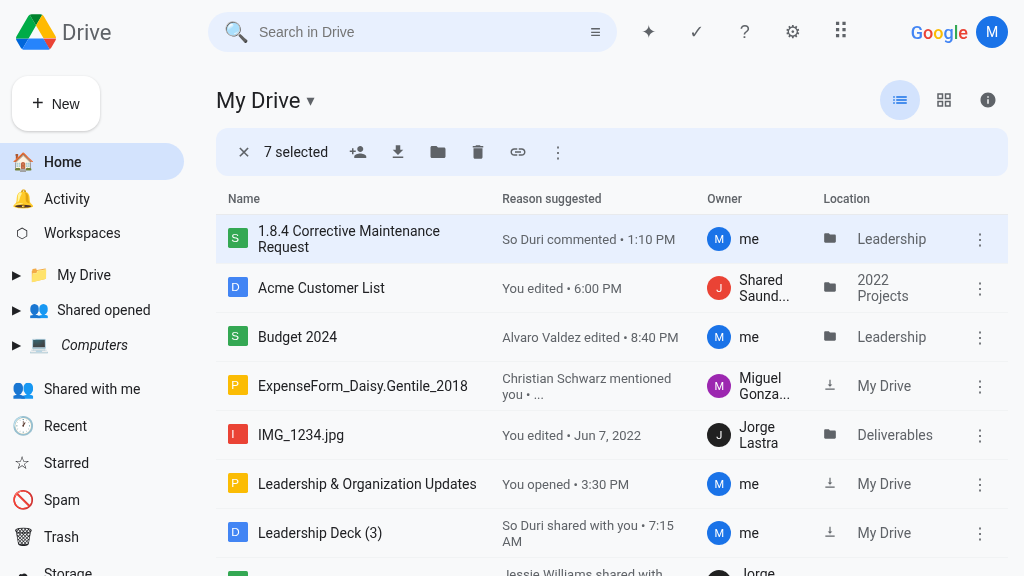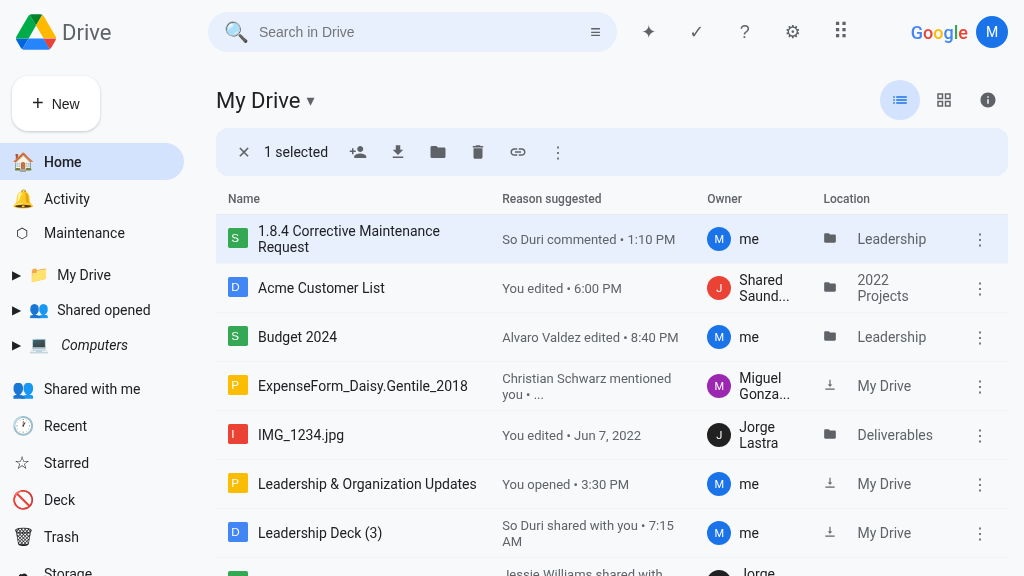--- a/index.html
+++ b/index.html
@@ -118,21 +118,21 @@
     <div class="sidebar-item active">
       <span class="item-icon">🏠</span>
       <span>Home</span>
     </div>
     <div class="sidebar-item">
       <span class="item-icon">🔔</span>
       <span>Activity</span>
     </div>
     <div class="sidebar-item">
       <span class="item-icon" style="font-size:14px;">⬡</span>
-      <span>Maintenance</span>
+      <span>Workspaces</span>
     </div>
 
     <div style="margin-top:8px;">
       <div class="sidebar-expand">
         <span style="font-size:12px;">▶</span>
         <span style="margin-left:4px; font-size:16px;">📁</span>
         <span style="margin-left:4px;">My Drive</span>
       </div>
       <div class="sidebar-expand">
         <span style="font-size:12px;">▶</span>
@@ -154,21 +154,21 @@
       <div class="sidebar-item">
         <span class="item-icon">🕐</span>
         <span>Recent</span>
       </div>
       <div class="sidebar-item">
         <span class="item-icon">☆</span>
         <span>Starred</span>
       </div>
       <div class="sidebar-item">
         <span class="item-icon">🚫</span>
-        <span>Deck</span>
+        <span>Spam</span>
       </div>
       <div class="sidebar-item">
         <span class="item-icon">🗑</span>
         <span>Trash</span>
       </div>
       <div class="sidebar-item">
         <span class="item-icon">☁</span>
         <span>Storage</span>
       </div>
     </div>
@@ -196,21 +196,21 @@
         <button class="view-btn">
           <svg width="18" height="18" viewBox="0 0 24 24" fill="#5f6368">
               <path d="M12 2C6.48 2 2 6.48 2 12s4.48 10 10 10 10-4.48 10-10S17.52 2 12 2zm1 15h-2v-6h2v6zm0-8h-2V7h2v2z"></path>
             </svg>
         </button>
       </div>
     </div>
 
     <div class="toolbar">
       <button class="toolbar-close">✕</button>
-      <span class="selected-count">1 selected</span>
+      <span class="selected-count">7 selected</span>
       <button class="toolbar-action" title="Share">
         <svg width="18" height="18" viewBox="0 0 24 24" fill="#5f6368">
             <path d="M15 12c2.21 0 4-1.79 4-4s-1.79-4-4-4-4 1.79-4 4 1.79 4 4 4zm-9-2V7H4v3H1v2h3v3h2v-3h3v-2H6zm9 4c-2.67 0-8 1.34-8 4v2h16v-2c0-2.66-5.33-4-8-4z"></path>
           </svg>
       </button>
       <button class="toolbar-action" title="Download">
         <svg width="18" height="18" viewBox="0 0 24 24" fill="#5f6368">
             <path d="M19 9h-4V3H9v6H5l7 7 7-7zM5 18v2h14v-2H5z"></path>
           </svg>
       </button>

